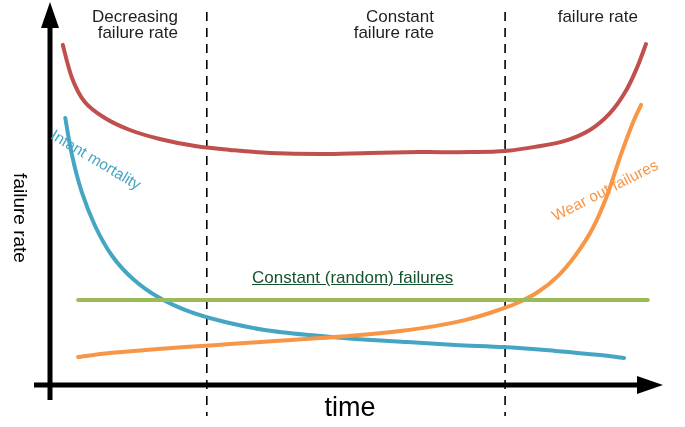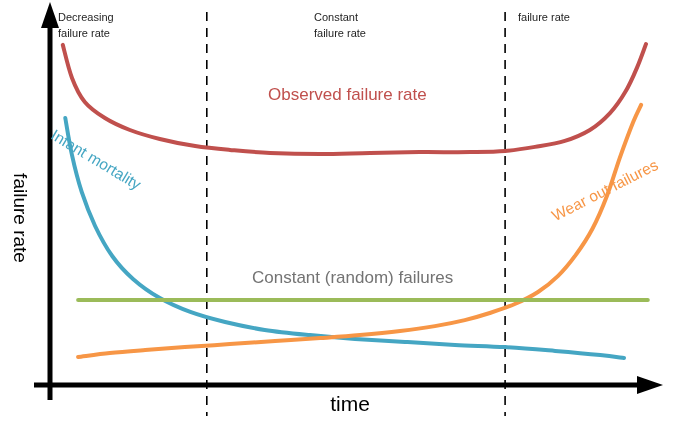--- a/index.html
+++ b/index.html
@@ -3,33 +3,33 @@
 <meta charset="utf-8">
 <style>
   html,body{margin:0;padding:0;background:#fff;}
   #stage{
     position:relative;width:685px;height:427px;background:#ffffff;overflow:hidden;
     font-family:"Liberation Sans", sans-serif;
   }
   #plot-svg{position:absolute;left:0;top:0;}
   .lbl{position:absolute;white-space:nowrap;}
   .region-label{
-    width:120px;text-align:left;font-size:11px;line-height:16px;color:#1f1f1f;
+    width:120px;text-align:right;font-size:17px;line-height:16px;color:#1f1f1f;
   }
   .curve-label{font-size:17px;}
   .curve-label-rot{font-size:15.5px;}
   #lbl-infant{left:57px;top:126px;transform:rotate(31deg);transform-origin:left top;}
   #lbl-wearout{left:553px;top:208px;transform:rotate(-27deg);transform-origin:left center;}
   #lbl-observed{left:268px;top:85px;}
   #lbl-random{left:252px;top:268px;}
   #ylabel{
     left:-55px;top:207px;width:150px;height:22px;text-align:center;
     font-size:19px;color:#000;transform:rotate(90deg);
   }
-  #xlabel{left:300px;top:392px;width:100px;text-align:center;font-size:21px;color:#000;}
+  #xlabel{left:300px;top:392px;width:100px;text-align:center;font-size:27px;color:#000;}
 </style>
 </head>
 <body>
 
 <div id="stage">
 
   <svg id="plot-svg" width="685" height="427" viewBox="0 0 685 427">
 
     <g id="boundaries">
         <line x1="206.8" x2="206.8" y1="12" y2="416" stroke="#000000" stroke-width="1.6" stroke-dasharray="9 7"></line>
@@ -54,20 +54,19 @@
     <div>failure rate</div>
   </div>
   <div class="lbl region-label" style="left:314px;top:9px;">
     <div>Constant</div>
     <div>failure rate</div>
   </div>
   <div class="lbl region-label" style="left:518px;top:9px;">
     <div>failure rate</div>
   </div>
 
-  <div id="lbl-observed" class="lbl curve-label" style="color: rgb(192, 80, 77);">Observed failure rate</div>
   <div id="lbl-infant" class="lbl curve-label-rot" style="color: rgb(69, 166, 195);">Infant mortality</div>
   <div id="lbl-wearout" class="lbl curve-label-rot" style="color: rgb(247, 150, 70);">Wear out failures</div>
-  <div id="lbl-random" class="lbl curve-label" style="color: #737373;">Constant (random) failures</div>
+  <div id="lbl-random" class="lbl curve-label" style="color: #14532d; text-decoration: underline;">Constant (random) failures</div>
 
   <div id="ylabel" class="lbl">failure rate</div>
   <div id="xlabel" class="lbl">time</div>
 </div>
 
 </body></html>

